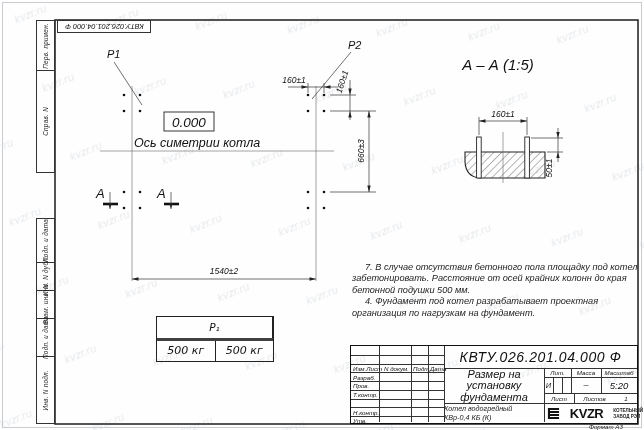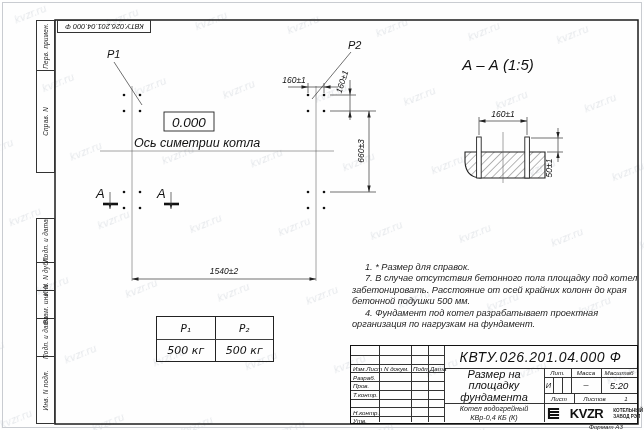--- a/index.html
+++ b/index.html
@@ -30,37 +30,37 @@
          box-sizing:border-box;display:flex;align-items:center;justify-content:center}
   .stamp span{transform:rotate(180deg);font:italic 7.4px "Liberation Sans",sans-serif;white-space:nowrap;color:#111}
   
   .notes{position:absolute;left:352px;top:262px;width:290px}
   .notes p{margin:0;font:italic 9.2px "Liberation Sans",sans-serif;line-height:11.4px;
            text-indent:13px;color:#1c1c1c}
   
   .ptable{position:absolute;left:156px;top:316px;width:118px;height:46px;border:1.4px solid #222;
           box-sizing:border-box;display:flex;flex-direction:column}
   .prow{flex:1;display:flex}
-  .prow:first-child{border-bottom:1px solid #404040}
+  .prow:first-child{border-bottom:3px solid #404040}
   .pcell{flex:1;display:flex;align-items:center;justify-content:center;
          font:italic 10.5px "DejaVu Sans",sans-serif}
   .pcell:first-child{border-right:1px solid #222}
   .pval{font:italic 11px "DejaVu Sans",sans-serif}
   
   .tb{position:absolute;left:350px;top:345px;width:288px;height:79px;border:1.5px solid #111;
       box-sizing:border-box}
   .vl{position:absolute;width:1px;background:#333}
   .hl{position:absolute;height:1px;background:#333}
   .tbt{position:absolute;font:italic 6.2px "Liberation Sans",sans-serif;color:#111;white-space:nowrap}
   .desig{position:absolute;left:93px;top:0;width:193px;height:22px;display:flex;align-items:center;
          justify-content:center;font:italic 14px "Liberation Sans",sans-serif;letter-spacing:.6px}
   .docname{position:absolute;left:93px;top:22px;width:100px;height:36px;display:flex;flex-direction:column;
            align-items:center;justify-content:center;font:italic 11px "Liberation Sans",sans-serif;line-height:11.5px}
   .product{position:absolute;left:93px;top:58px;width:100px;height:19px;display:flex;flex-direction:column;
-           align-items:center;justify-content:center;font:italic 7.2px "Liberation Sans",sans-serif;line-height:8.5px;color:#222}
+           justify-content:center;font:italic 7.2px "Liberation Sans",sans-serif;line-height:8.5px;color:#222}
   .cellc{position:absolute;display:flex;align-items:center;justify-content:center}
   .logo{position:absolute;left:193px;top:58px;width:102px;height:19px;display:flex;align-items:center;
         justify-content:center;gap:10px}
   .logoname{font:bold 13px "Liberation Sans",sans-serif;font-stretch:condensed;letter-spacing:-.5px}
   .logosub{display:flex;flex-direction:column;font:bold 4.6px "Liberation Sans",sans-serif;line-height:5.2px;color:#222}
   .fmt{position:absolute;left:589px;top:423px;font:italic 6.2px "Liberation Sans",sans-serif;color:#222}
 </style>
 </head>
 <body>
 
@@ -218,30 +218,28 @@
       </div>
   </div>
 
   <div class="stamp">
     <span>КВТУ.026.201.04.000  Ф</span>
   </div>
 
   <div class="ptable">
     <div class="prow">
       <div class="pcell">P₁</div>
-      <div class="pcell">P₂</div>
     </div>
     <div class="prow">
       <div class="pcell pval">500 кг</div>
       <div class="pcell pval">500 кг</div>
     </div>
   </div>
 
   <div class="notes">
-    <p>1. * Размер для справок.</p>
     <p>7. В случае отсутствия бетонного пола площадку под котел забетонировать. Расстояние от осей крайних колонн до края бетонной подушки 500 мм.</p>
     <p>4. Фундамент под котел разрабатывает проектная организация по нагрузкам на фундамент.</p>
   </div>
 
   <div class="tb">
 
     <div class="vl" style="left:28px;top:0;height:76px;"></div>
     <div class="vl" style="left:60px;top:0;height:76px;"></div>
     <div class="vl" style="left:77px;top:0;height:76px;"></div>
     <div class="vl" style="left:93px;top:0;height:76px;"></div>
@@ -272,21 +270,21 @@
     <span class="tbt" style="left:2px;top:27.5px;">Разраб.</span>
     <span class="tbt" style="left:2px;top:36.3px;">Пров.</span>
     <span class="tbt" style="left:2px;top:45.1px;">Т.контр.</span>
     <span class="tbt" style="left:2px;top:62.6px;">Н.контр.</span>
     <span class="tbt" style="left:2px;top:71.4px;">Утв.</span>
 
     <div class="desig">КВТУ.026.201.04.000  Ф</div>
 
     <div class="docname">
       <span>Размер на</span>
-      <span>площадку</span>
+      <span>установку</span>
       <span>фундамента</span>
     </div>
 
     <div class="product">
       <span>Котел водогрейный</span>
       <span>КВр-0,4 КБ  (К)</span>
     </div>
 
     <div class="cellc tbt" style="left:193px;top:22px;width:27px;height:9px;">Лит.</div>
     <div class="cellc tbt" style="left:220px;top:22px;width:30px;height:9px;">Масса</div>

